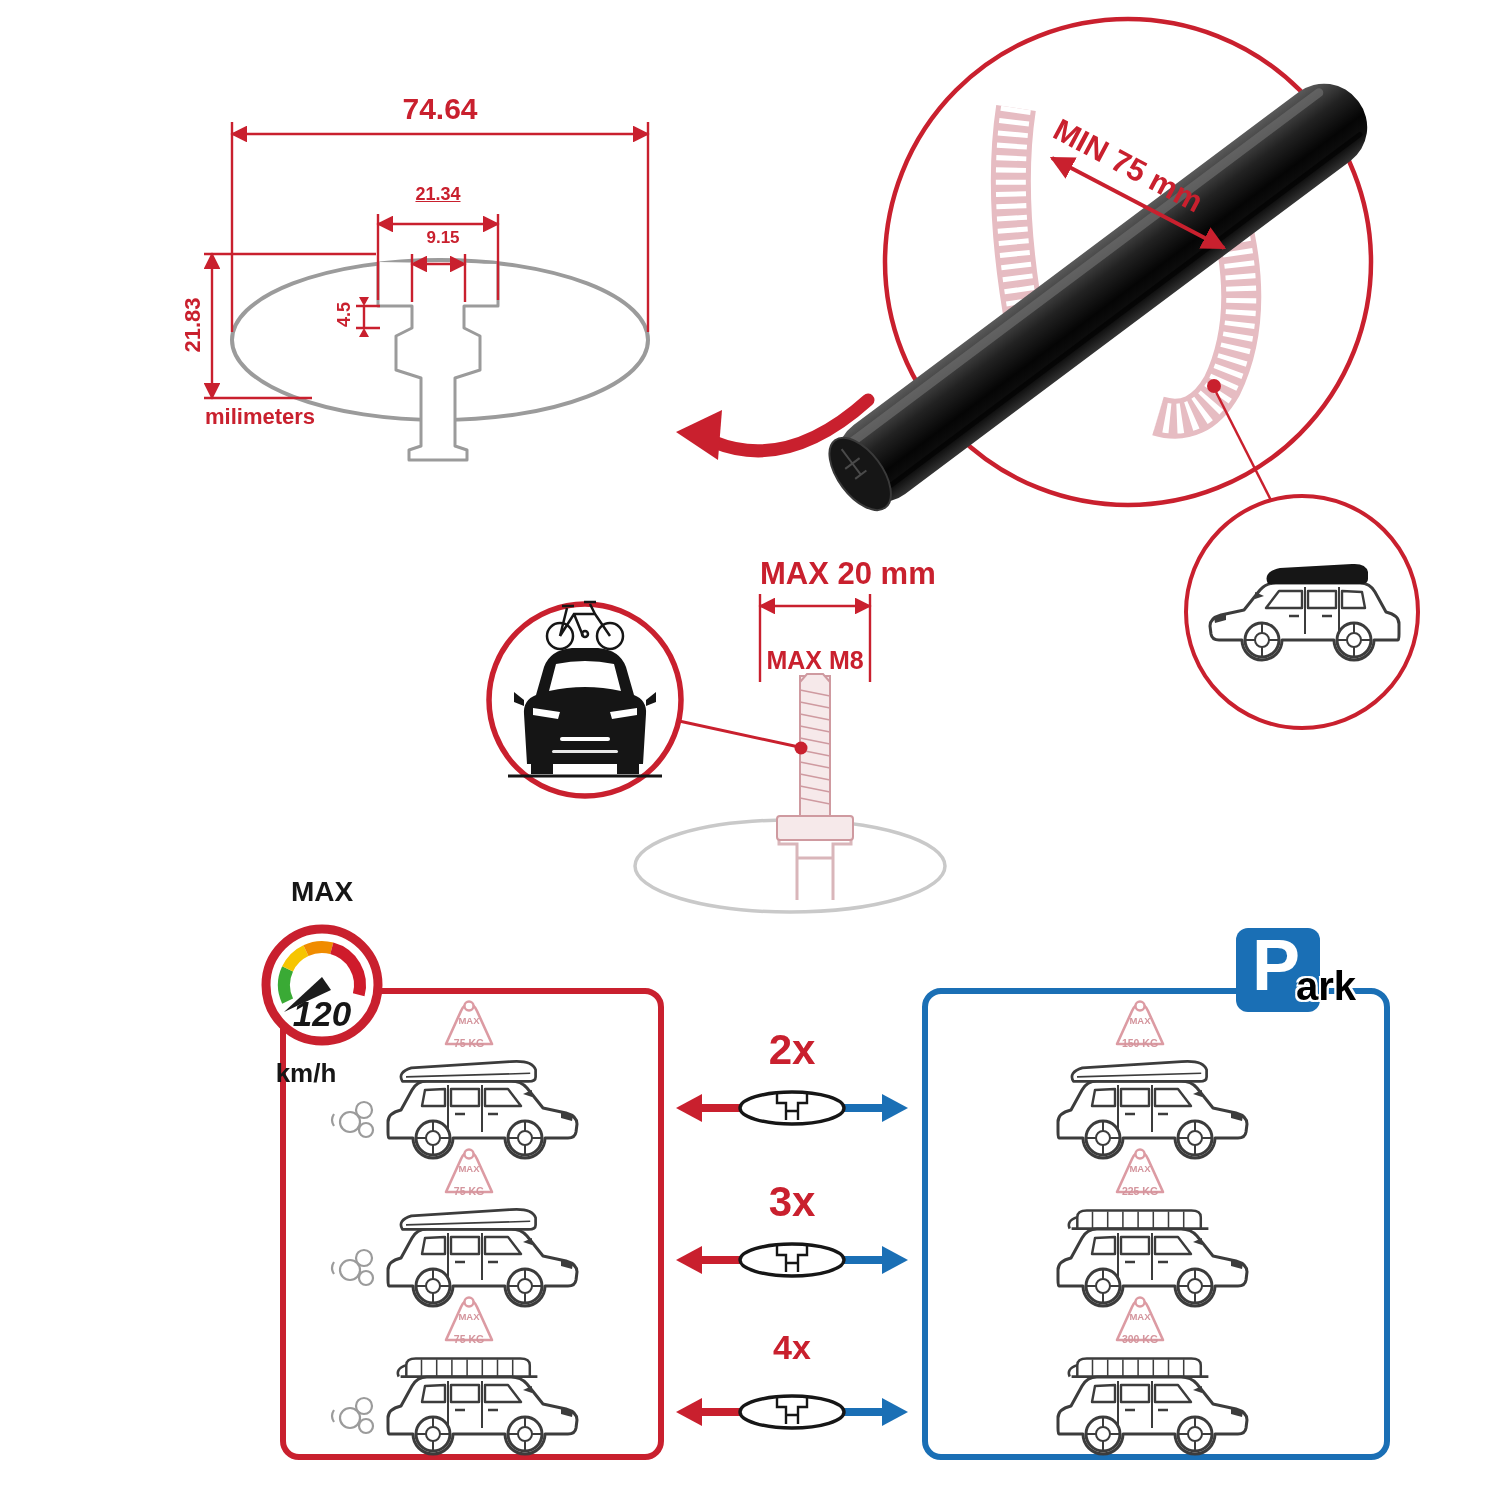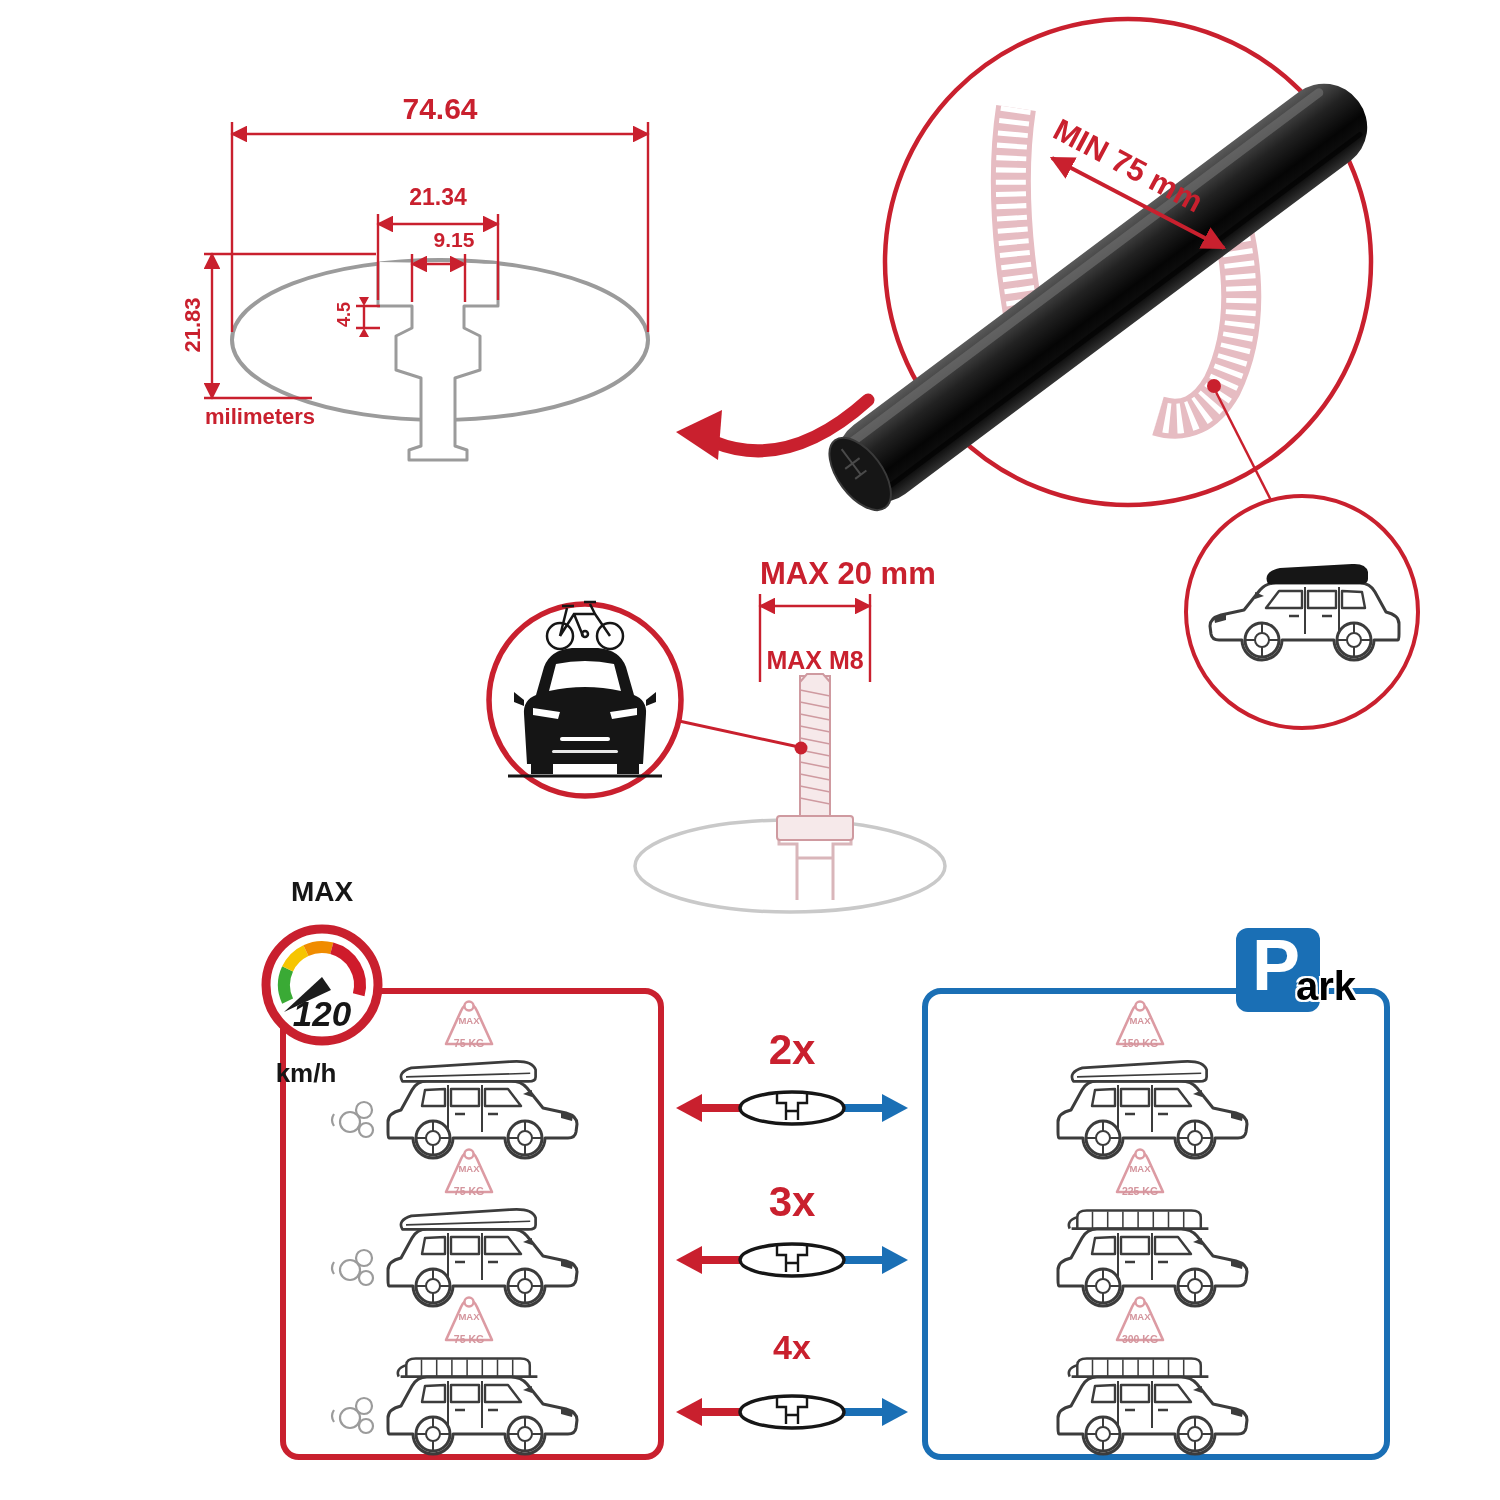--- a/index.html
+++ b/index.html
@@ -237,22 +237,22 @@
     <path d="M740,1412 H700" stroke="#c9202e" stroke-width="8"></path>
     <polygon points="702,1398 676,1412 702,1426" fill="#c9202e"></polygon>
     <path d="M844,1412 H884" stroke="#1a6fb5" stroke-width="8"></path>
     <polygon points="882,1398 908,1412 882,1426" fill="#1a6fb5"></polygon>
     <use href="#barprofile" transform="translate(792,1412)"></use>
   </g>
 </svg>
 
 <div class="txt">
   <span class="lbl" style="left:380px; top:92px; width:120px; font-size:30px;">74.64</span>
-  <span class="lbl" style="left:393px; top:184px; width:90px; font-size:23px;">21.34</span>
-  <span class="lbl" style="left:424px; top:228px; width:60px; font-size:21px;">9.15</span>
+  <span class="lbl" style="left:393px; top:184px; width:90px; font-size:18px;text-decoration:underline;">21.34</span>
+  <span class="lbl" style="left:413px; top:228px; width:60px; font-size:17px;">9.15</span>
   <span class="lbl" style="left:322px; top:304px; width:44px; font-size:18px; transform:rotate(-90deg);">4.5</span>
   <span class="lbl" style="left:153px; top:312px; width:80px; font-size:22px; transform:rotate(-90deg);">21.83</span>
   <span class="lbl" style="left:205px; top:404px; width:160px; font-size:22px; text-align:left;">milimeters</span>
 
   <span class="lbl" style="left:1012px; top:148px; width:232px; font-size:31px; transform:rotate(28deg);">MIN 75 mm</span>
 
   <span class="lbl" style="left:727px; top:556px; width:175px; font-size:31px;margin-left:33px;">MAX 20 mm</span>
   <span class="lbl" style="left:752px; top:646px; width:126px; font-size:25px;">MAX M8</span>
 
   <span class="lbl black" style="left:282px; top:876px; width:80px; font-size:28px;">MAX</span>

